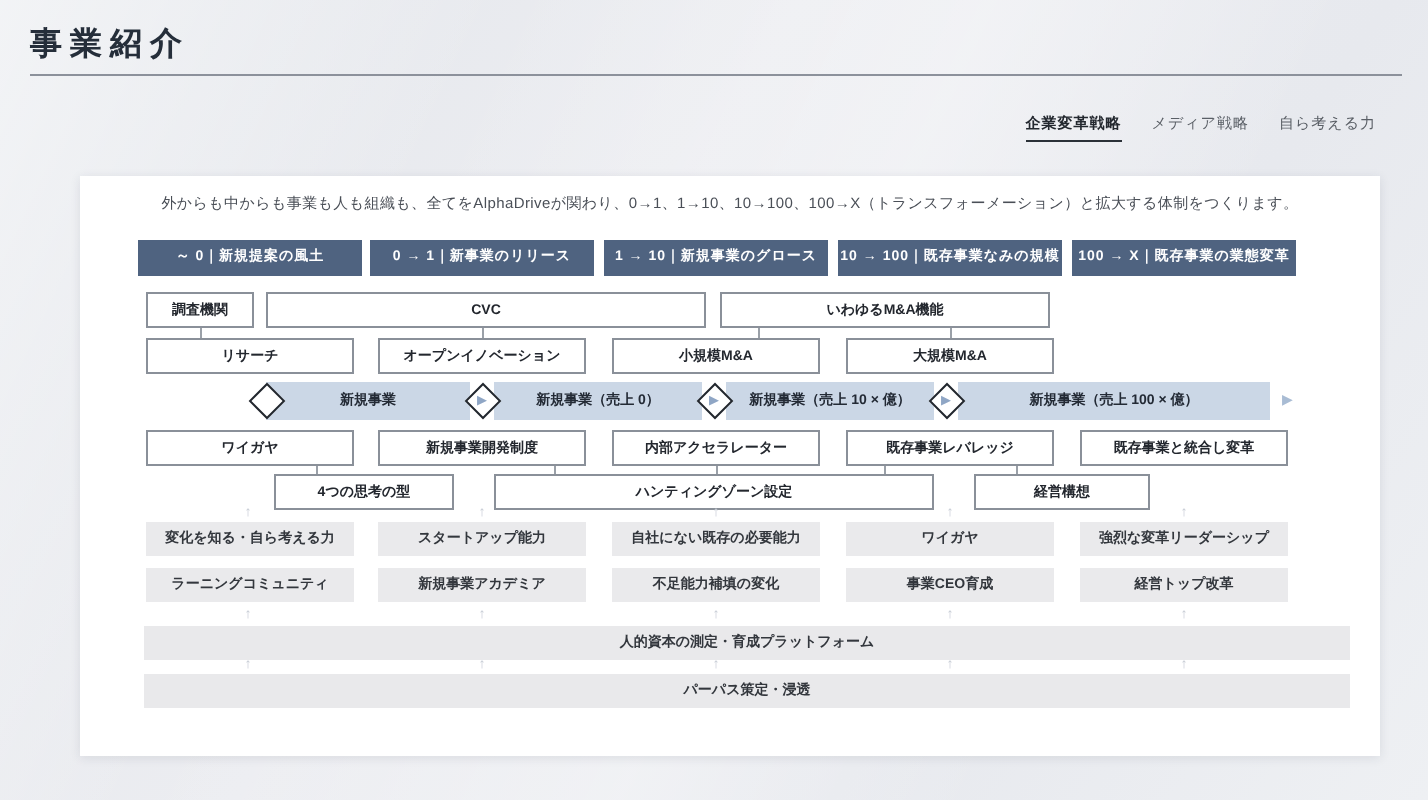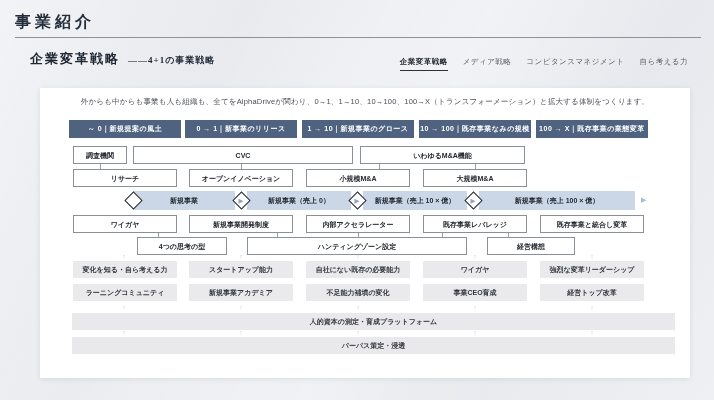--- a/index.html
+++ b/index.html
@@ -67,28 +67,24 @@
     line-height:8px; height:8px;
   }
 </style>
 </head>
 <body>
 
 <div class="page">
   <h1 class="page-title">事業紹介</h1>
   <div class="title-rule"></div>
 
-  <h2 class="section-title">
-    <span>企業変革戦略</span><span class="sub">――4+1の事業戦略</span>
-  </h2>
 
   <nav class="tabs">
       <div class="tab active">企業変革戦略</div>
       <div class="tab">メディア戦略</div>
-      <div class="tab">コンピタンスマネジメント</div>
       <div class="tab">自ら考える力</div>
     </nav>
 
   <div class="panel">
     <p class="intro">外からも中からも事業も人も組織も、全てをAlphaDriveが関わり、0→1、1→10、10→100、100→X（トランスフォーメーション）と拡大する体制をつくります。</p>
     <div class="diagram">
         <div class="dbox header" style="left: 29px; top: 0px; width: 112px;">～ 0｜新規提案の風土</div>
         <div class="dbox header" style="left: 145px; top: 0px; width: 112px;">0 → 1｜新事業のリリース</div>
         <div class="dbox header" style="left: 262px; top: 0px; width: 112px;">1 → 10｜新規事業のグロース</div>
         <div class="dbox header" style="left: 379px; top: 0px; width: 112px;">10 → 100｜既存事業なみの規模</div>

